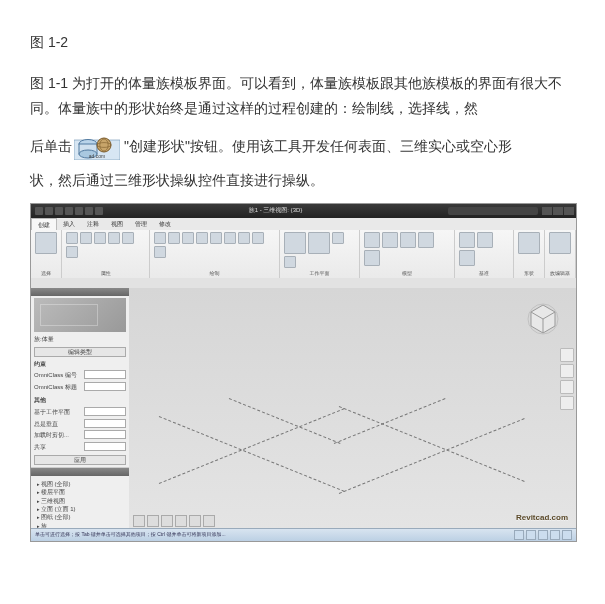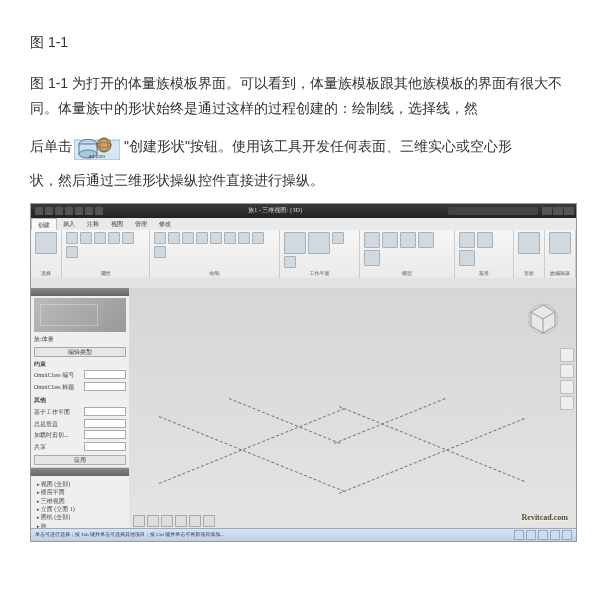--- a/index.html
+++ b/index.html
@@ -2,21 +2,21 @@
 <html><head>
   <meta charset="utf-8">
   <style>
     body { margin: 0; padding: 30px; font-family: "Microsoft YaHei", "SimSun", sans-serif; font-size: 14px; line-height: 1.8; color: #333; width: 545px; background: #fff; }
     .caption { margin-bottom: 16px; }
     .para { margin-bottom: 10px; }
     .inline-para { display: flex; align-items: center; flex-wrap: wrap; margin-bottom: 6px; }
     .inline-para > span { display: inline; }
     .inline-icon { display: inline-flex; align-items: center; justify-content: center; width: 48px; height: 30px; margin: 0 2px; vertical-align: middle; }
     .inline-icon svg { width: 46px; height: 28px; }
-    .screenshot { width: 545px; height: 337px; border: 1px solid #999; position: relative; background: linear-gradient(180deg, #dcdcdc 0%, #e7e7e7 100%); overflow: hidden; margin-top: 5px; font-family: Liberation Serif, serif; }
+    .screenshot { width: 545px; height: 337px; border: 1px solid #999; position: relative; background: linear-gradient(180deg, #dcdcdc 0%, #e7e7e7 100%); overflow: hidden; margin-top: 5px; }
     .titlebar { position: absolute; top: 0; left: 0; right: 0; height: 14px; background: linear-gradient(180deg,#3a3a3a,#222); display: flex; align-items: center; color: #ddd; font-size: 6px; }
     .titlebar .qat { display:flex; gap:2px; margin-left:4px; }
     .titlebar .qat span { width:8px; height:8px; background:#555; border-radius:1px; }
     .titlebar .title-center { flex:1; text-align:center; }
     .titlebar .search { width:90px; height:8px; background:#444; border-radius:2px; margin-right:4px; }
     .titlebar .winbtns { display:flex; gap:1px; margin-right:2px;}
     .titlebar .winbtns span { width:10px; height:8px; background:#555; }
     .ribbon-tabs { position:absolute; top:14px; left:0; right:0; height:12px; background:#e9e9e9; border-bottom:1px solid #bbb; display:flex; font-size:6px; color:#333; }
     .ribbon-tabs span { padding:0 6px; line-height:12px; }
     .ribbon-tabs span.active { background:#f7f7f7; border:1px solid #bbb; border-bottom:none; }
@@ -49,21 +49,21 @@
     .vctrl span { width:10px; height:10px; background:#ddd; border:1px solid #aaa; }
     .watermark { position:absolute; bottom:3px; right:8px; font-size:8px; color:#5b4a2a; font-weight:bold; text-shadow:0 1px 0 rgba(255,255,255,.5); }
     .dashed-line { position:absolute; border-top:1px dashed #777; transform-origin:left center; }
     .statusbar { position:absolute; bottom:0; left:0; right:0; height:12px; background:linear-gradient(#d8e4f0,#bcd0e4); border-top:1px solid #9ab; font-size:5px; color:#335; display:flex; align-items:center; padding:0 4px; }
     .statusbar .filler { flex:1; }
     .statusbar .sicon { width:8px; height:8px; background:#cde; border:1px solid #9ab; margin-left:2px; }
   </style>
 </head>
 <body>
 
-<div class="caption">图 1-1</div>
+<div class="caption">图 1-2</div>
 
 <div class="para">图 1-1 为打开的体量族模板界面。可以看到，体量族模板跟其他族模板的界面有很大不同。体量族中的形状始终是通过这样的过程创建的：绘制线，选择线，然</div>
 
 <div class="inline-para">
   <span>后单击</span>
   <span class="inline-icon">
     <svg viewBox="0 0 46 28">
       <rect x="0" y="8" width="46" height="20" fill="#d7e6f3" stroke="#6a8fb0" stroke-width="0.6"></rect>
       <ellipse cx="14" cy="12" rx="9" ry="4.5" fill="#b9d4ea" stroke="#527aa0"></ellipse>
       <rect x="5" y="12" width="18" height="10" fill="#cfe0ee" stroke="#527aa0"></rect>

